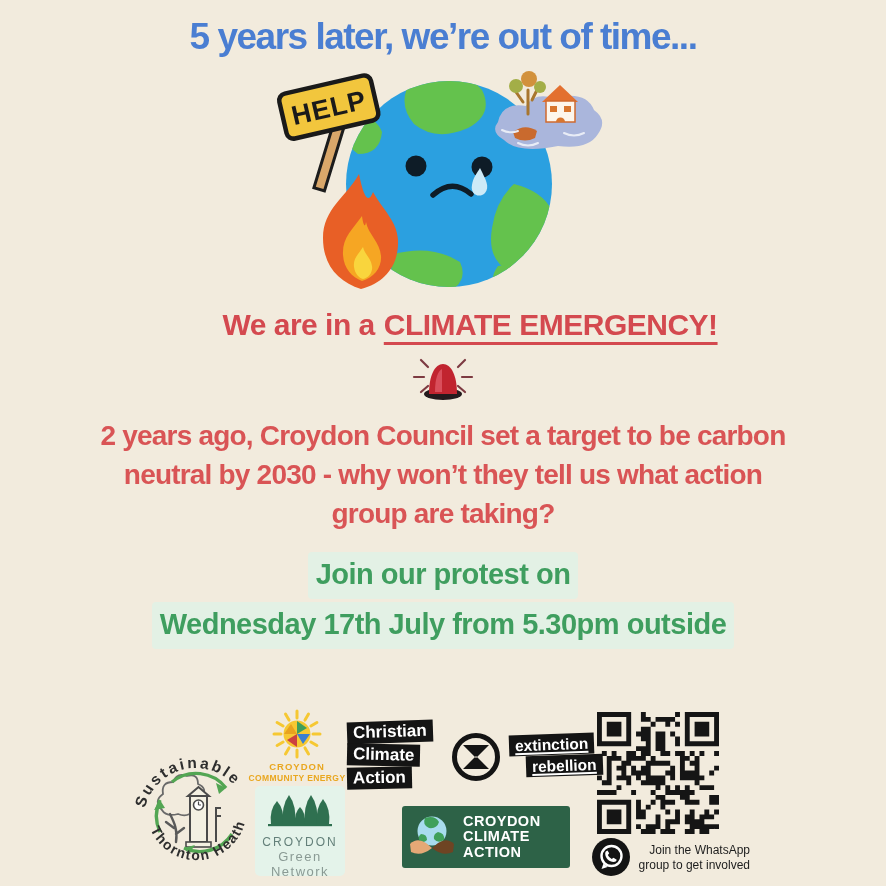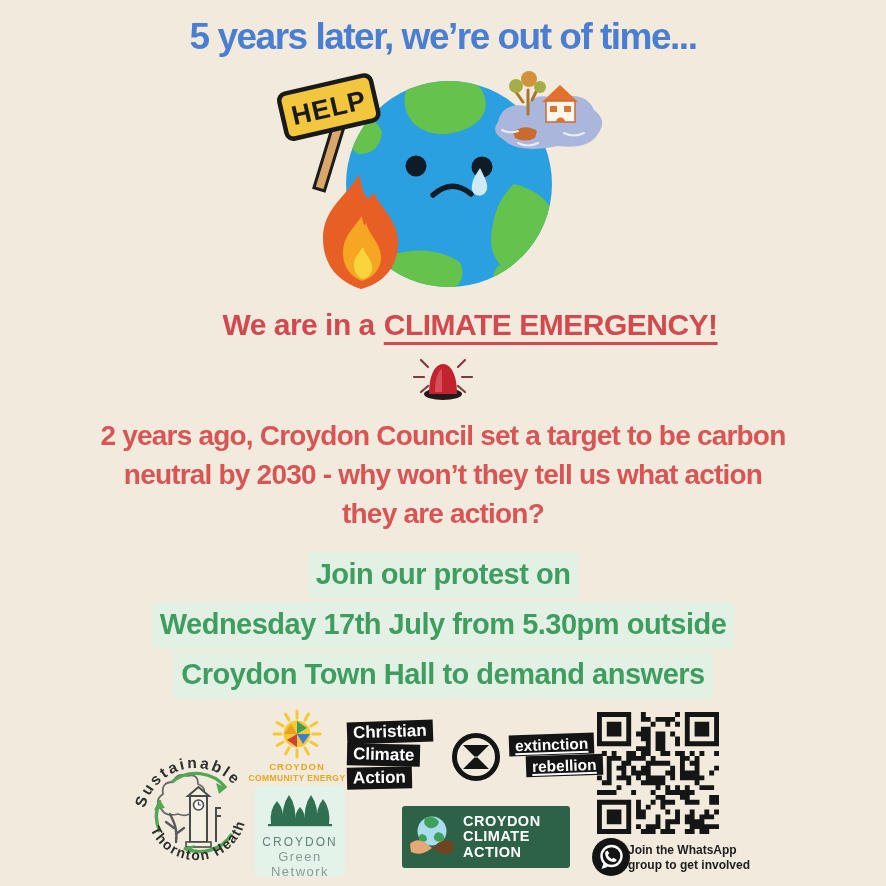--- a/index.html
+++ b/index.html
@@ -89,22 +89,22 @@
     background:var(--cca-green,#2d6247);border-radius:3px;
     display:flex;align-items:center;padding-left:5px;box-sizing:border-box;
   }
   #logo-cca .cca-text{margin-left:6px;color:#fff;font-weight:bold;
     font-size:14.5px;line-height:15.5px;letter-spacing:0.5px}
 
   #qr-code{left:597px;top:712px;width:122px;height:122px}
 
   #wa-icon{left:592px;top:838px;width:38px;height:38px}
   #wa-text{
-    left:628px;top:843px;width:122px;text-align:left;
-    font-size:12px;font-weight:bold;color:#1d1d1d;line-height:15px;
+    left:628px;top:843px;width:122px;text-align:right;
+    font-size:12px;font-weight:normal;color:#1d1d1d;line-height:15px;
   }
 </style>
 </head>
 <body>
 
 <div class="abs" id="title">5 years later, we’re out of time...</div>
 
 <svg class="abs" id="earth-art" viewBox="0 0 354 232">
   <defs>
       <clipPath id="earthClip">
@@ -174,27 +174,26 @@
       <path d="M57 41 L50 35"></path>
   </g>
   <ellipse cx="35" cy="43" rx="19" ry="6" fill="#241a1d"></ellipse>
   <path d="M21 43 C21 24 27 13 35 13 C43 13 49 24 49 43 Z" fill="#c1242f"></path>
   <path d="M27 41 C27 27 30 20 34 18 L34 41 Z" fill="#dd5663" opacity="0.85"></path>
 </svg>
 
 <div class="abs" id="body-lines">
   <div>2 years ago, Croydon Council set a target to be carbon</div>
   <div>neutral by 2030 - why won’t they tell us what action</div>
-  <div>they are action?</div>
+  <div>group are taking?</div>
 </div>
 
 <div class="abs" id="protest-lines">
   <div class="pl"><span class="hl">Join our protest on</span></div>
   <div class="pl"><span class="hl">Wednesday 17th July from 5.30pm outside</span></div>
-  <div class="pl"><span class="hl">Croydon Town Hall to demand answers</span></div>
 </div>
 
 <svg class="abs" id="logo-sth" viewBox="0 0 128 132">
   <defs>
     <path id="sthTop" d="M13 84 A52 52 0 1 1 115 80"></path>
     <path id="sthBot" d="M16 74 A50 50 0 0 0 112 78"></path>
   </defs>
 
   <path d="M30 62 q-9 -9 1 -16 q-2 -12 10 -12 q4 -10 14 -6 q11 -3 11 8 q10 4 4 14 q4 10 -8 12 q-6 8 -16 4 q-12 3 -16 -4 Z" fill="none" stroke="#6a6a6a" stroke-width="1.8"></path>
   <path d="M44 94 C46 82 42 74 38 66 M42 80 L34 74 M44 86 L52 80" stroke="#5a5a5a" stroke-width="2.4" fill="none" stroke-linecap="round"></path>

